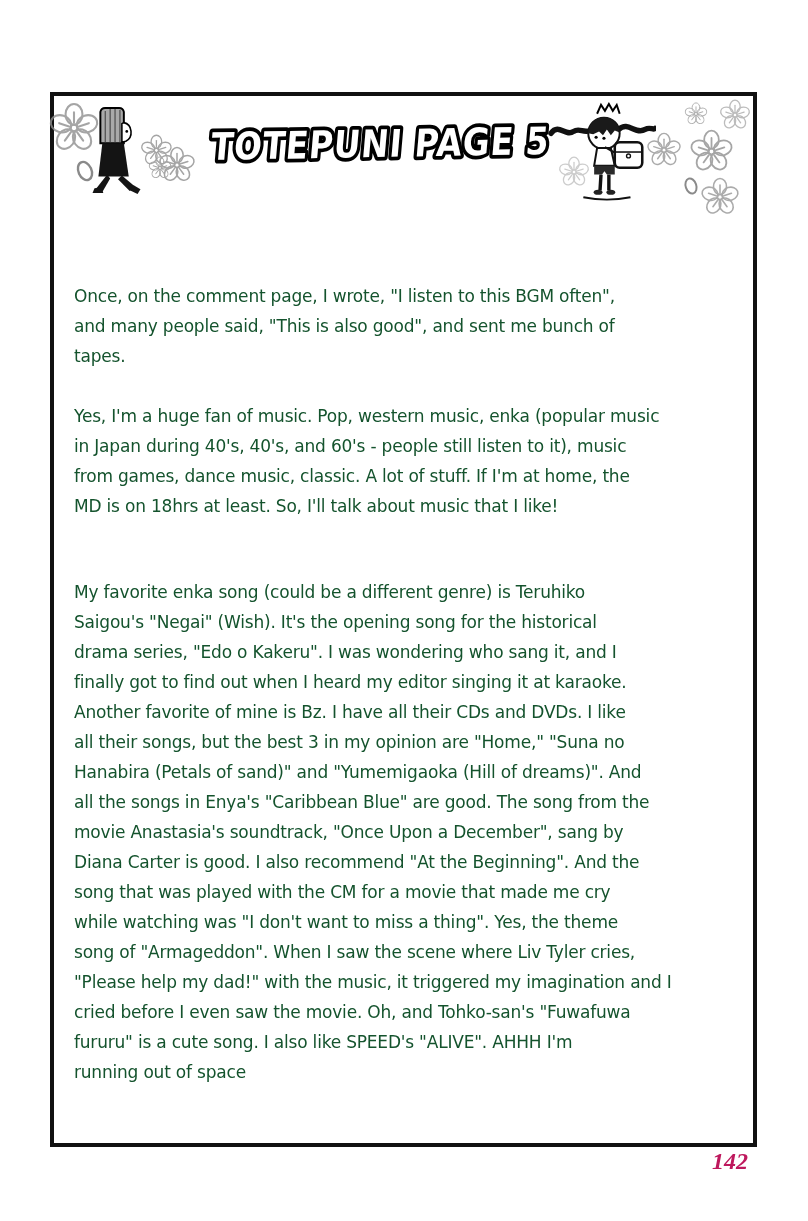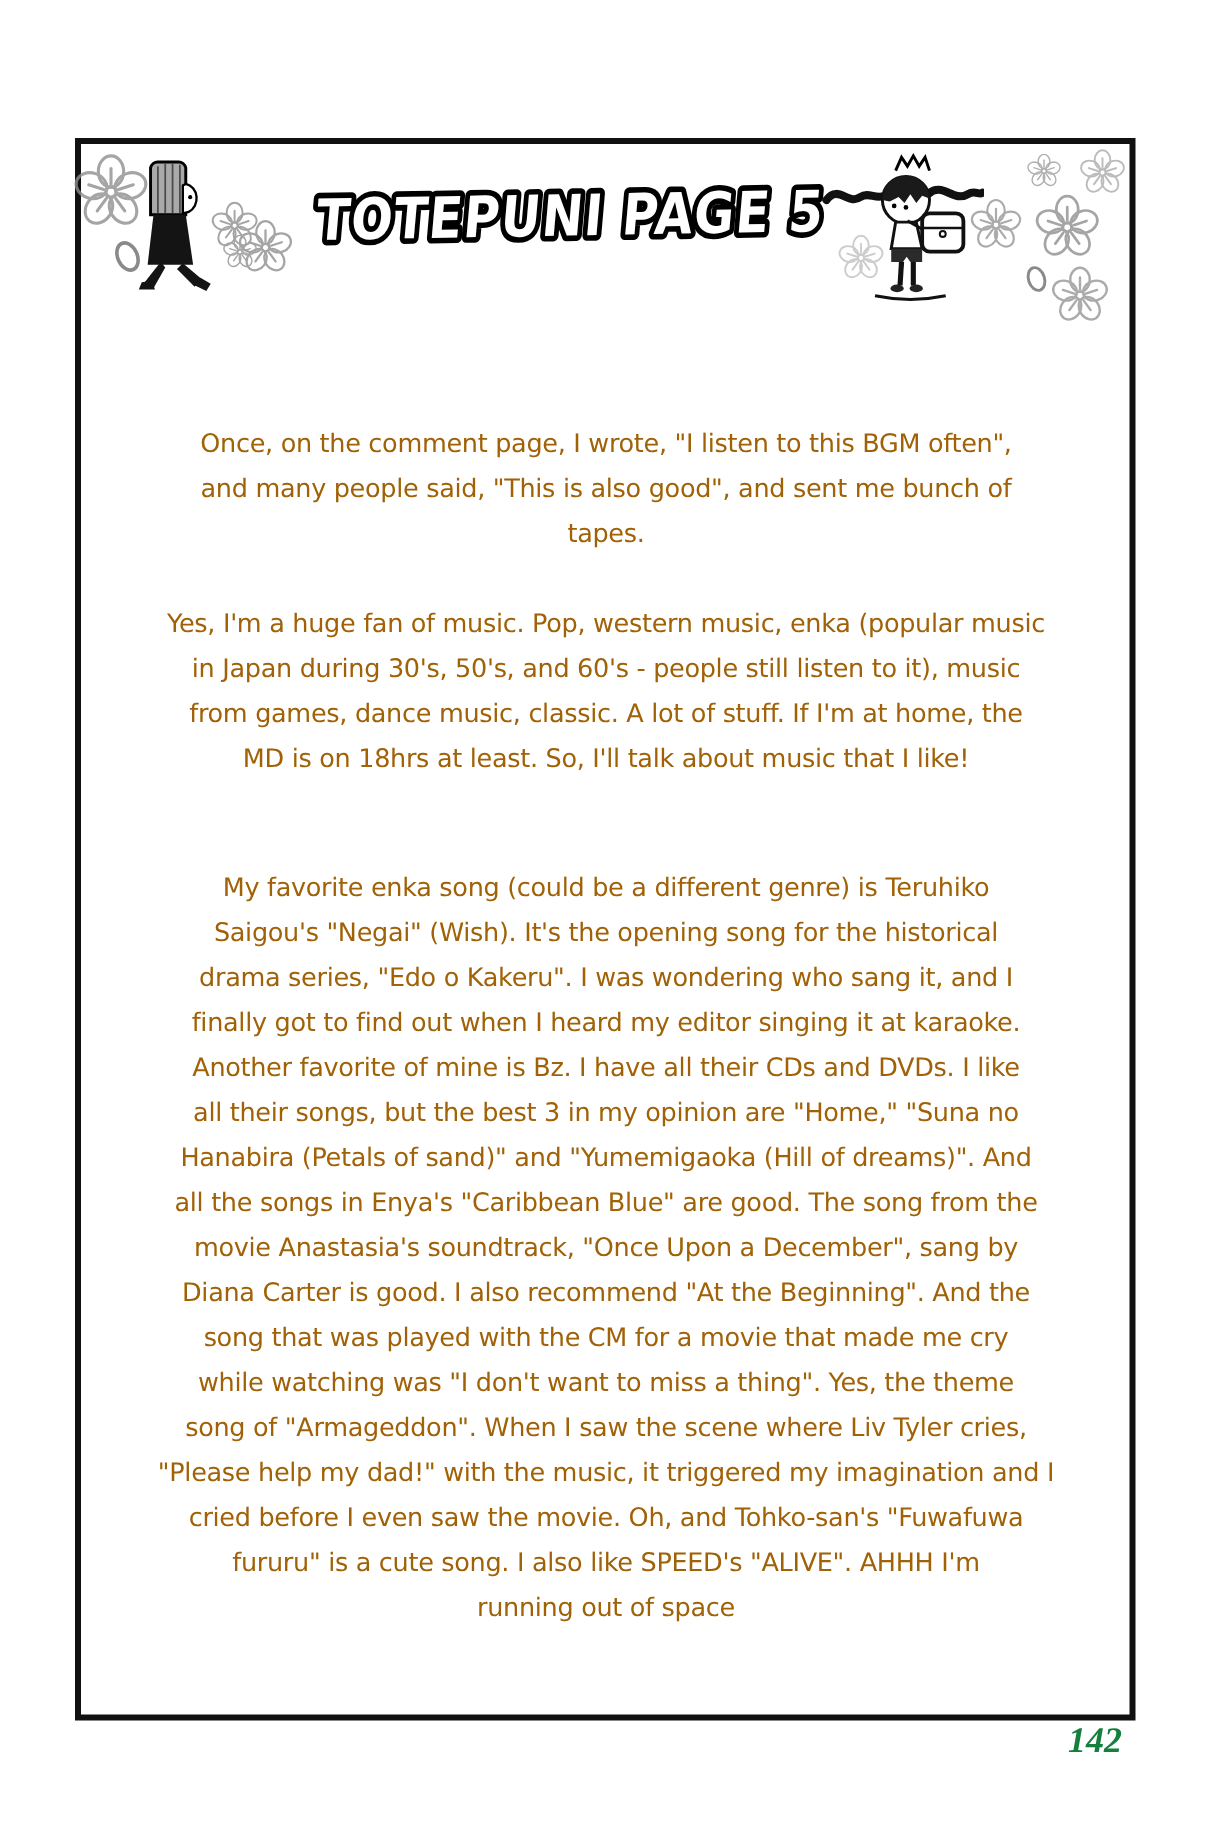--- a/index.html
+++ b/index.html
@@ -8,34 +8,34 @@
     background:#ffffff;
     font-family:"DejaVu Sans",sans-serif;
   }
   .page-frame{
     position:absolute;left:50px;top:92px;width:699px;height:1047px;
     border:4px solid #111111;background:#ffffff;
   }
   .deco{position:absolute;}
   .para{
     position:absolute;left:74px;width:660px;
-    text-align:center;white-space:pre-line;
+    text-align:left;white-space:pre-line;
     font-family:"DejaVu Sans",sans-serif;
-    font-size:17px;line-height:30px;color:#a16207;
+    font-size:17px;line-height:30px;color:#14532d;
     letter-spacing:-0.2px;
   }
   .para-1{top:281px;}
   .para-2{top:401px;}
   .para-3{top:577px;}
   .pageno{
     position:absolute;left:698px;top:1148px;width:64px;
     text-align:center;
     font-family:"Liberation Serif",serif;
     font-style:italic;font-weight:bold;
-    font-size:24px;color:#15803d;
+    font-size:24px;color:#be185d;
   }
   svg{display:block;}
 </style>
 </head>
 <body>
 
 <svg width="0" height="0" style="position:absolute" aria-hidden="true">
   <defs>
     <g id="flw" fill="none" stroke="#8f8f8f" stroke-width="1.6" stroke-linecap="round">
       <ellipse cx="20" cy="9.5" rx="6.5" ry="8"></ellipse>
@@ -130,21 +130,21 @@
   <ellipse cx="11" cy="13" rx="6.5" ry="9.5" fill="none" stroke="#8a8a8a" stroke-width="2.4" transform="rotate(-18 11 13)"></ellipse>
 </svg>
 <svg class="deco" style="left:700px;top:176px;opacity:.75" width="40" height="42" viewBox="0 0 40 40">
     <use href="#flw"></use>
   </svg>
 
 <div class="para para-1">Once, on the comment page, I wrote, "I listen to this BGM often",
 and many people said, "This is also good", and sent me bunch of
 tapes.</div>
 <div class="para para-2">Yes, I'm a huge fan of music. Pop, western music, enka (popular music
-in Japan during 30's, 50's, and 60's - people still listen to it), music
+in Japan during 40's, 40's, and 60's - people still listen to it), music
 from games, dance music, classic. A lot of stuff. If I'm at home, the
 MD is on 18hrs at least. So, I'll talk about music that I like!</div>
 <div class="para para-3">My favorite enka song (could be a different genre) is Teruhiko
 Saigou's "Negai" (Wish). It's the opening song for the historical
 drama series, "Edo o Kakeru". I was wondering who sang it, and I
 finally got to find out when I heard my editor singing it at karaoke.
 Another favorite of mine is Bz. I have all their CDs and DVDs. I like
 all their songs, but the best 3 in my opinion are "Home," "Suna no
 Hanabira (Petals of sand)" and "Yumemigaoka (Hill of dreams)". And
 all the songs in Enya's "Caribbean Blue" are good. The song from the

